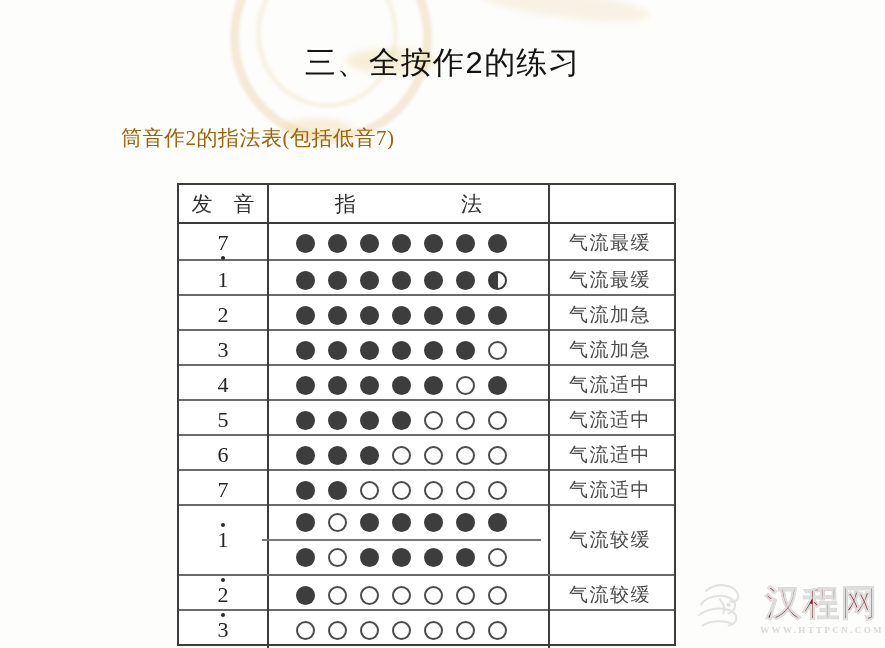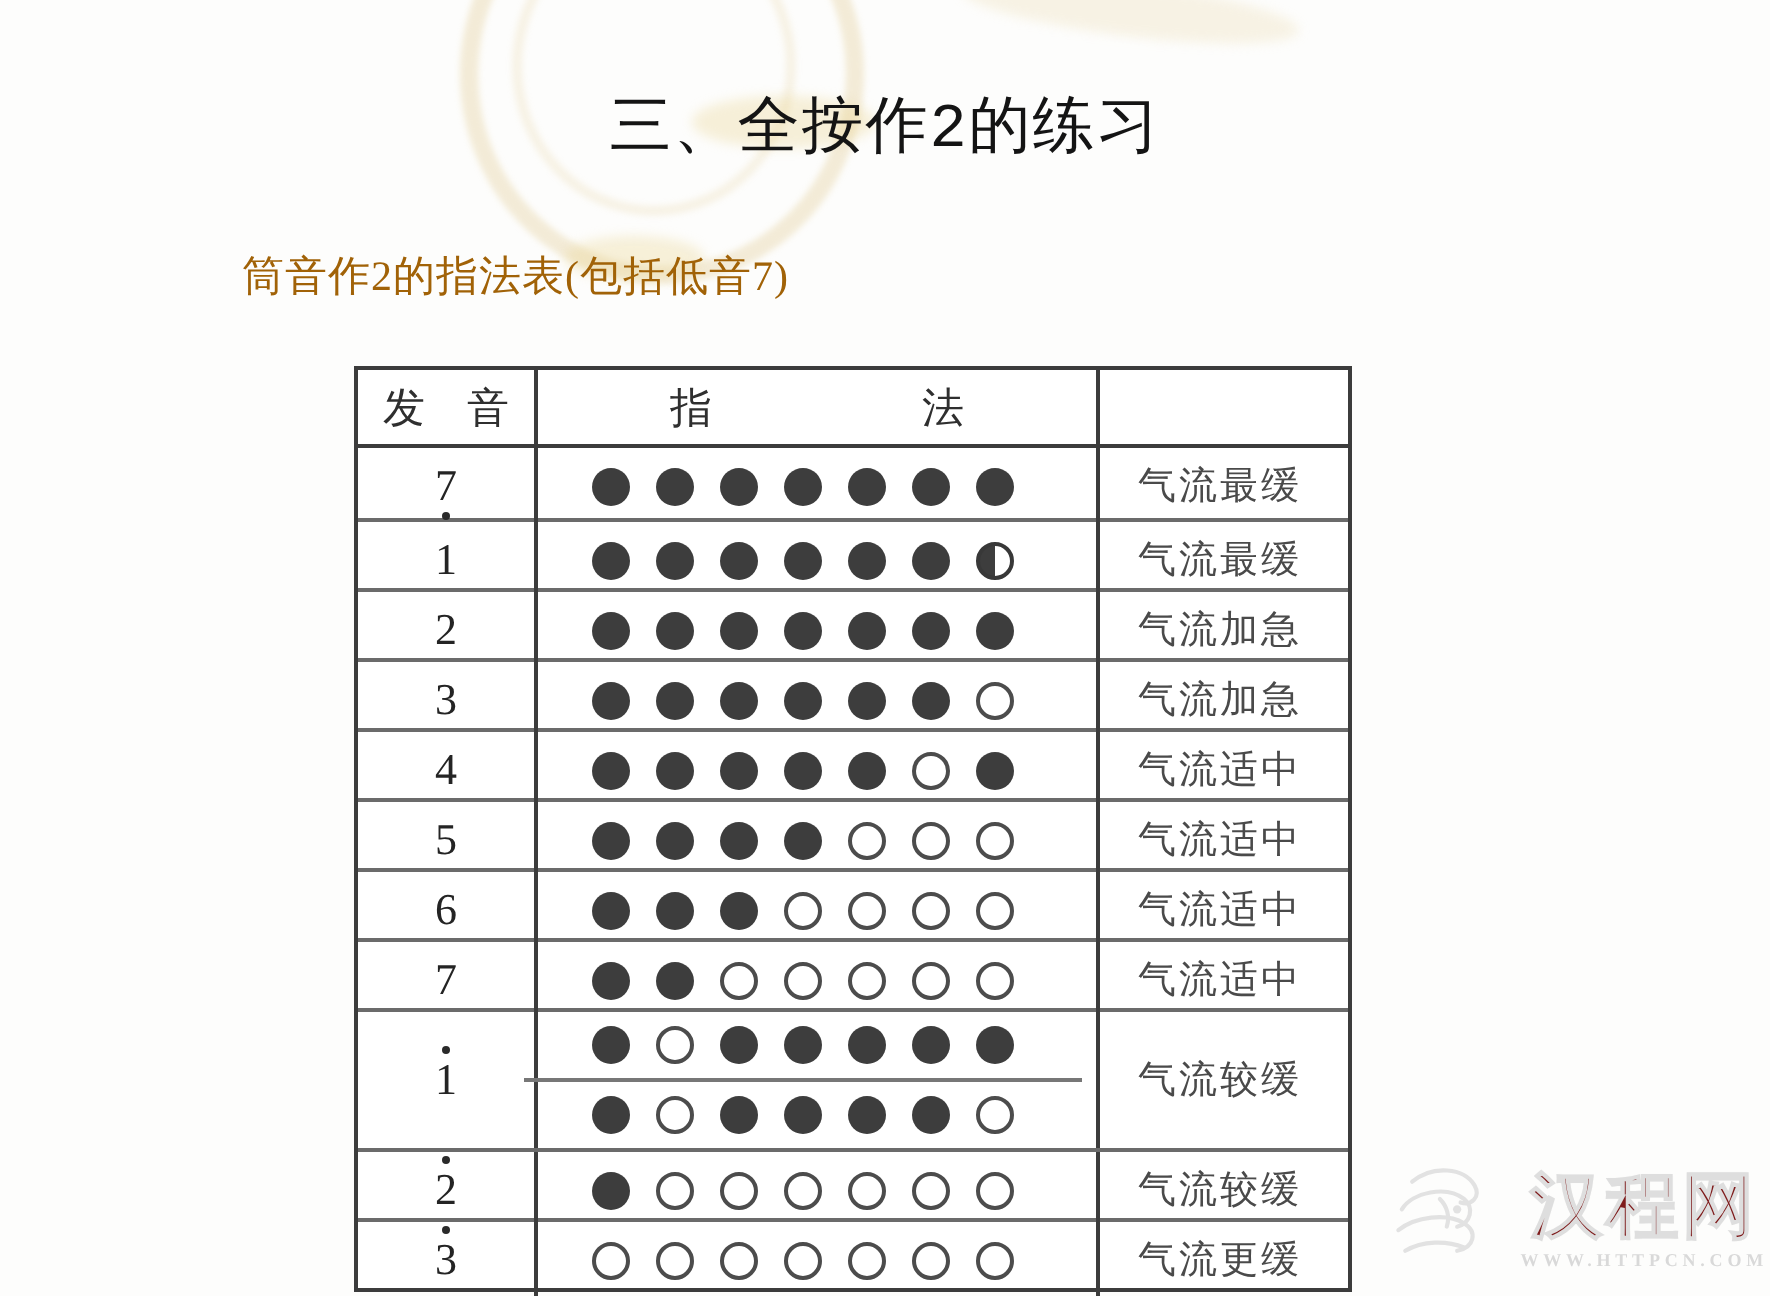--- a/index.html
+++ b/index.html
@@ -322,21 +322,20 @@
             <div class="dot-line">
               <span class="hole open"></span>
               <span class="hole open"></span>
               <span class="hole open"></span>
               <span class="hole open"></span>
               <span class="hole open"></span>
               <span class="hole open"></span>
               <span class="hole open"></span>
             </div>
           </div>
-          <div class="td td-air">气流更缓</div>
         </div>
       </div>
   </div>
 
   <div class="watermark">
     <svg width="72" height="70" viewBox="0 0 72 70">
       <g fill="none" stroke="#e2e2e2" stroke-width="2.4" stroke-linecap="round">
         <path d="M14 14 C 26 4, 44 6, 50 16 C 54 23, 48 28, 42 26"></path>
         <path d="M8 30 C 14 20, 34 16, 44 24 C 50 29, 48 38, 40 40"></path>
         <path d="M6 42 C 16 34, 34 32, 44 38 C 52 43, 50 52, 40 54"></path>

